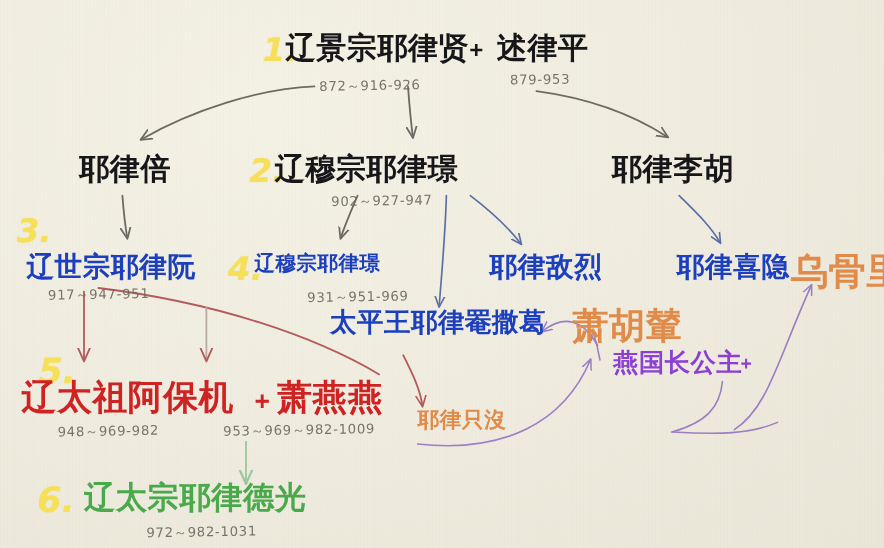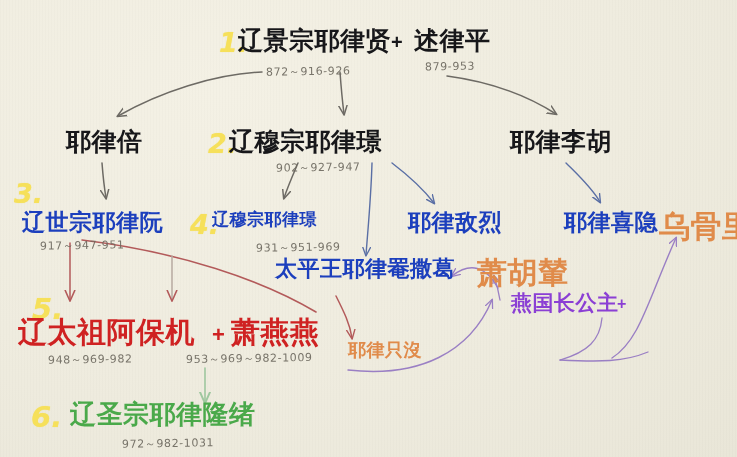--- a/index.html
+++ b/index.html
@@ -144,16 +144,16 @@
   <div class="node" style="left:231px;top:318px;font-size:29px;color:#cf2222;">萧燕燕</div>
   <div class="date" style="left:48px;top:352px;">948～969-982</div>
   <div class="date" style="left:186px;top:351px;">953～969～982-1009</div>
 
   <div class="node" style="left:511px;top:292px;font-size:21px;color:#8b3fd4;">燕国长公主</div>
   <div class="plus" style="left:617px;top:296px;font-size:16px;color:#8b3fd4;">+</div>
 
   <div class="node" style="left:348px;top:341px;font-size:18px;color:#e08b4a;">耶律只沒</div>
 
   <div class="marker" style="left:31px;top:400px;font-size:29px;">6.</div>
-  <div class="node" style="left:70px;top:401px;font-size:26px;color:#4aa94a;">辽圣宗耶律隆绪</div>
+  <div class="node" style="left:70px;top:401px;font-size:26px;color:#4aa94a;">辽太宗耶律德光</div>
   <div class="date" style="left:122px;top:436px;">972～982-1031</div>
 
 </div>
 
 </body></html>

